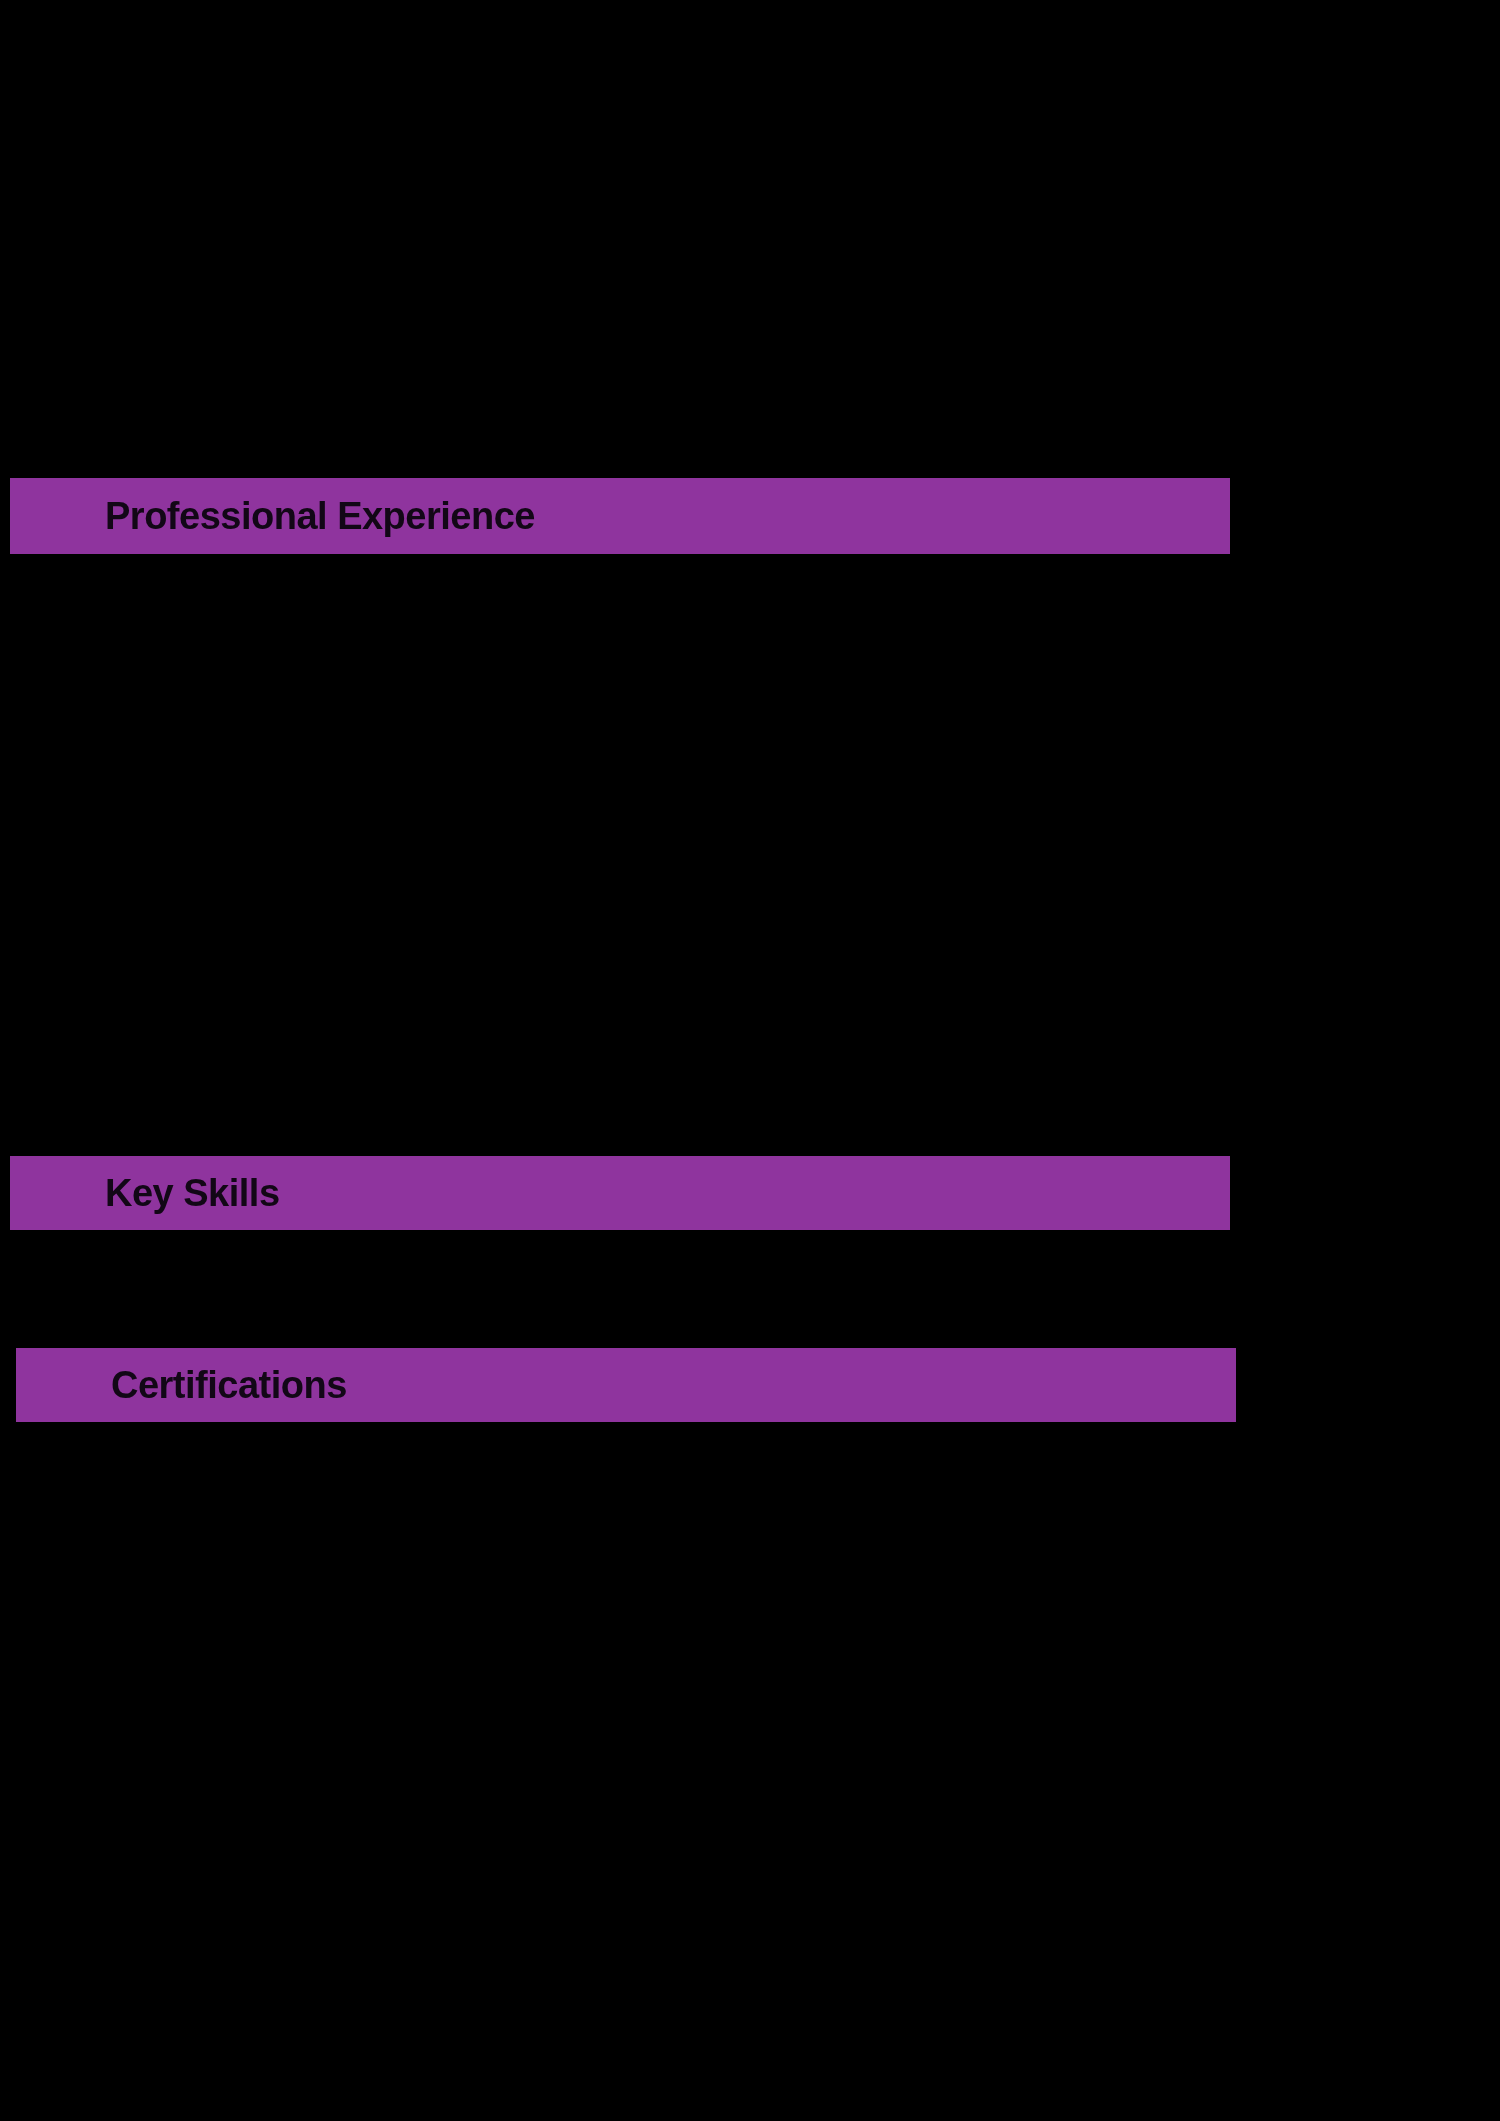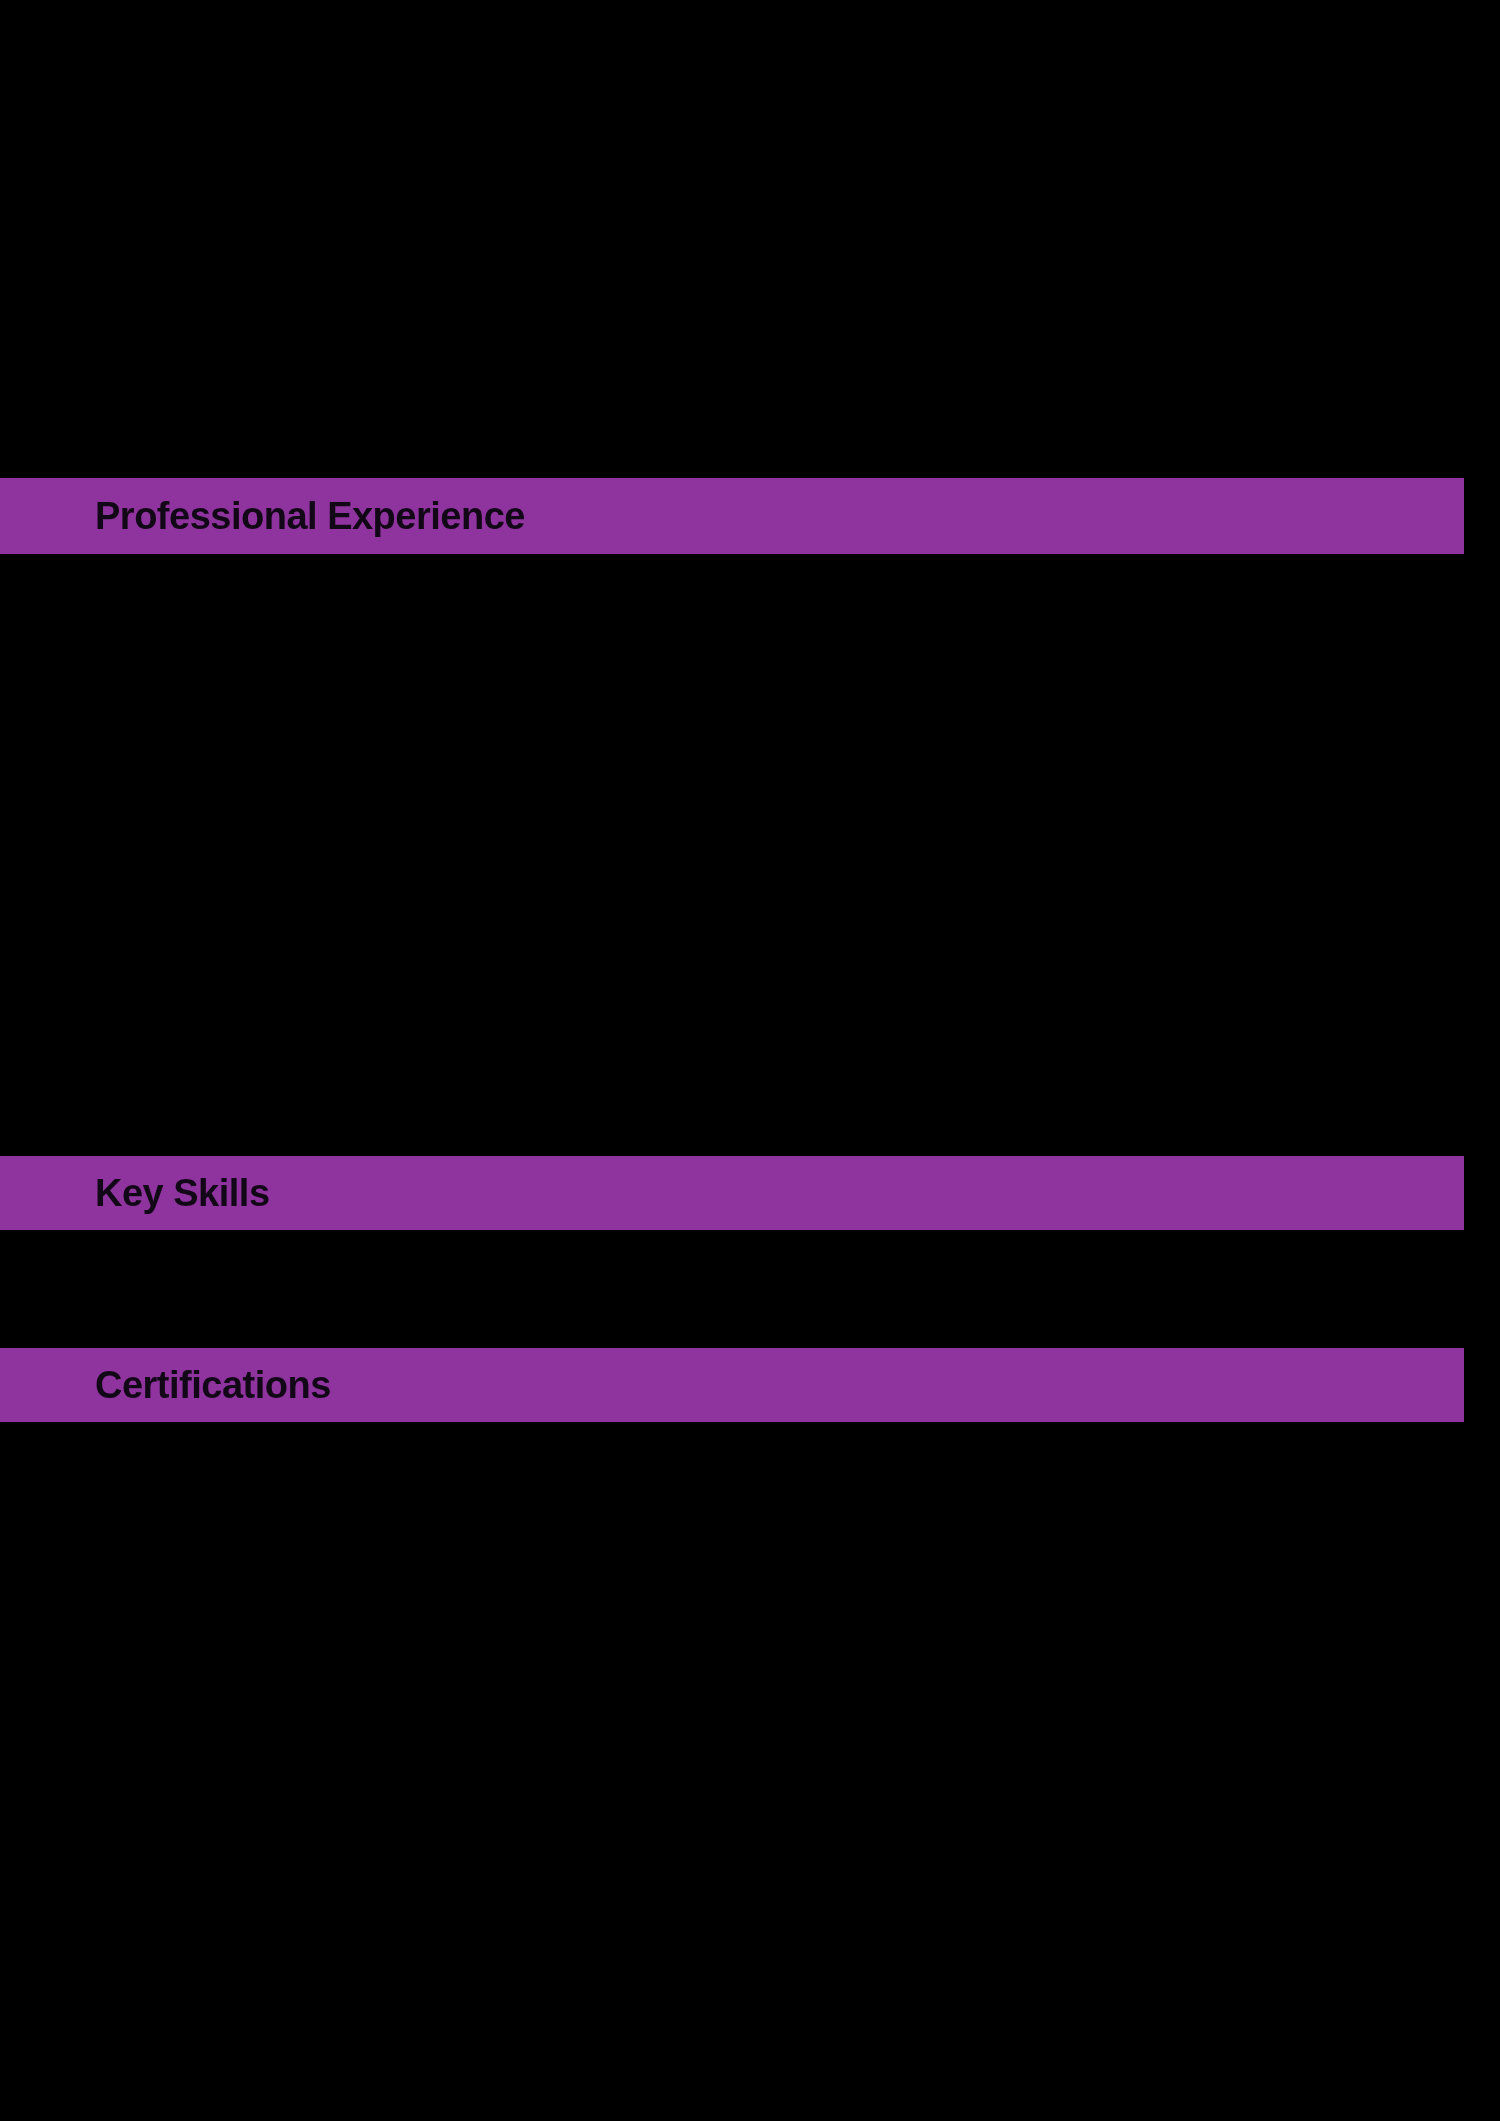--- a/index.html
+++ b/index.html
@@ -10,40 +10,40 @@
   .page {
     position: relative;
     width: 1500px;
     height: 2121px;
     background: #000000;
     overflow: hidden;
     font-family: "Liberation Sans", sans-serif;
   }
   .section-bar {
     position: absolute;
-    left: 0;
-    width: 1464px;
+    left: 10px;
+    width: 1220px;
     background: #8F349E;
     display: flex;
     align-items: center;
     box-sizing: border-box;
     padding-left: 95px;
   }
   .section-bar .section-title {
     font-size: 38px;
     font-weight: bold;
     letter-spacing: -0.5px;
     color: #120716;
     line-height: 1;
     white-space: nowrap;
   }
   .bar-professional-experience { top: 478px; height: 76px; }
   .bar-education               { top: 1006px; height: 74px; }
   .bar-key-skills              { top: 1156px; height: 74px; }
-  .bar-certifications          { top: 1348px; height: 74px; }
+  .bar-certifications          { top: 1348px; height: 74px; margin-left: 6px; }
 </style>
 </head>
 <body>
 
 <div class="page">
 
   <div class="section-bar bar-professional-experience">
     <span class="section-title">Professional Experience</span>
   </div>
 

